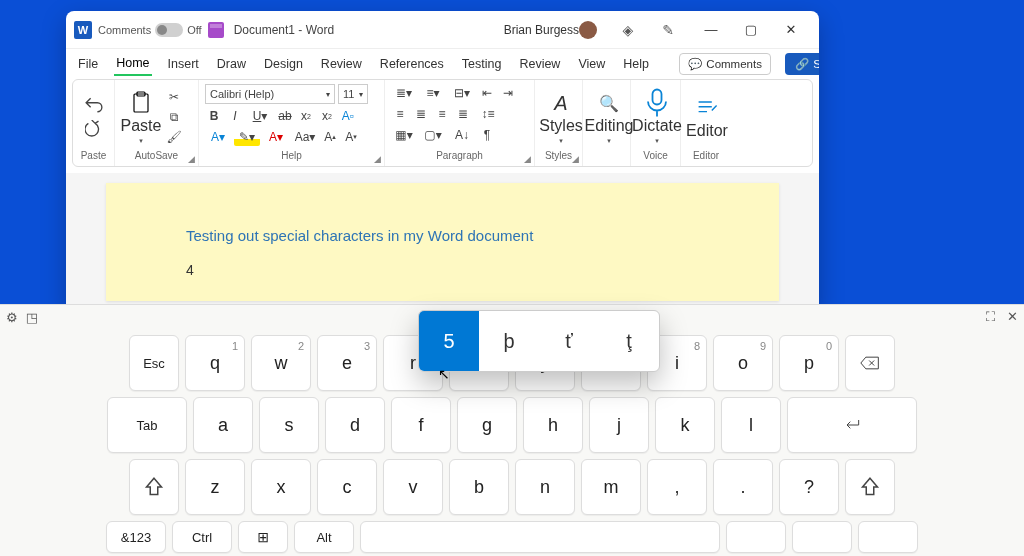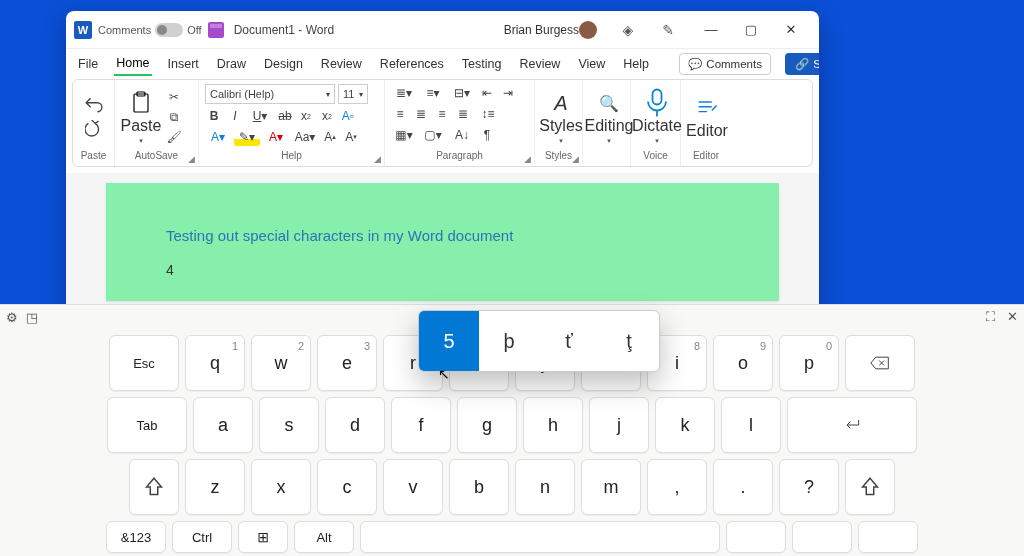--- a/index.html
+++ b/index.html
@@ -47,35 +47,35 @@
 .stack { display: flex; flex-direction: column; gap: 2px; }
 .row { display: flex; gap: 3px; align-items: center; }
 .mini { width: 18px; height: 18px; display: flex; align-items: center; justify-content: center; font-size: 12px; color: #444; border-radius: 2px; }
 .mini.wide { width: 26px; }
 svg { stroke: currentColor; fill: none; stroke-width: 1.2; }
 .font-combo { width: 130px; height: 20px; border: 1px solid #ccc; font-size: 11px; padding: 0 4px; display: flex; align-items: center; justify-content: space-between; color: #444; }
 .size-combo { width: 30px; height: 20px; border: 1px solid #ccc; font-size: 11px; padding: 0 4px; display: flex; align-items: center; justify-content: space-between; color: #444; }
 
 
 .canvas { height: 138px; background: #f5f5f5; padding: 10px 40px; }
-.page { background: #86efac; height: 100%; padding: 44px 60px 0; font-size: 14px; box-shadow: 0 1px 3px rgba(0,0,0,0.1); }
+.page { background: #fef9c3; height: 100%; padding: 44px 80px 0; font-size: 14px; box-shadow: 0 1px 3px rgba(0,0,0,0.1); }
 .heading { color: #2e74b5; font-size: 15px; margin-bottom: 18px; }
 .body-text { color: #333; font-size: 14px; }
 
 
 .kbd-panel { position: absolute; left: 0; right: 0; bottom: 0; top: 304px; background: #f8f8f6; border-top: 1px solid #ddd; }
 .kbd-top { height: 24px; display: flex; align-items: center; padding: 0 6px; }
 .kbd-top .left { display: flex; gap: 8px; color: #555; font-size: 13px; }
 .kbd-top .right { margin-left: auto; display: flex; gap: 12px; color: #555; font-size: 13px; }
 .key-rows { padding: 6px 8px 0; }
 .krow { display: flex; gap: 6px; margin-bottom: 6px; justify-content: center; }
 .key { background: #fff; border: 1px solid #ddd; border-radius: 6px; height: 56px; position: relative; display: flex; align-items: center; justify-content: center; font-size: 18px; color: #222; box-shadow: 0 1px 1px rgba(0,0,0,0.05); }
 .key .sub { position: absolute; top: 4px; right: 6px; font-size: 11px; color: #888; }
 .key.w60 { width: 60px; }
-.key.w74 { width: 70px; }
+.key.w74 { width: 50px; }
 .key.w80 { width: 80px; }
 .key.w50 { width: 50px; }
 .key.fn { font-size: 13px; }
 .key.cut { height: 32px; }
 
 
 .char-popup { position: absolute; top: 310px; left: 418px; background: #fff; border: 1px solid #ccc; border-radius: 6px; box-shadow: 0 12px 28px rgba(0,0,0,0.25); display: flex; padding: 0; overflow: hidden; }
 .char-popup .cell { width: 60px; height: 60px; display: flex; align-items: center; justify-content: center; font-size: 20px; color: #333; position: relative; }
 .char-popup .cell .sub { position: absolute; top: 4px; right: 6px; font-size: 11px; color: rgba(255,255,255,.8); }
 .char-popup .cell.sel { background: #0078d4; color: #fff; }

